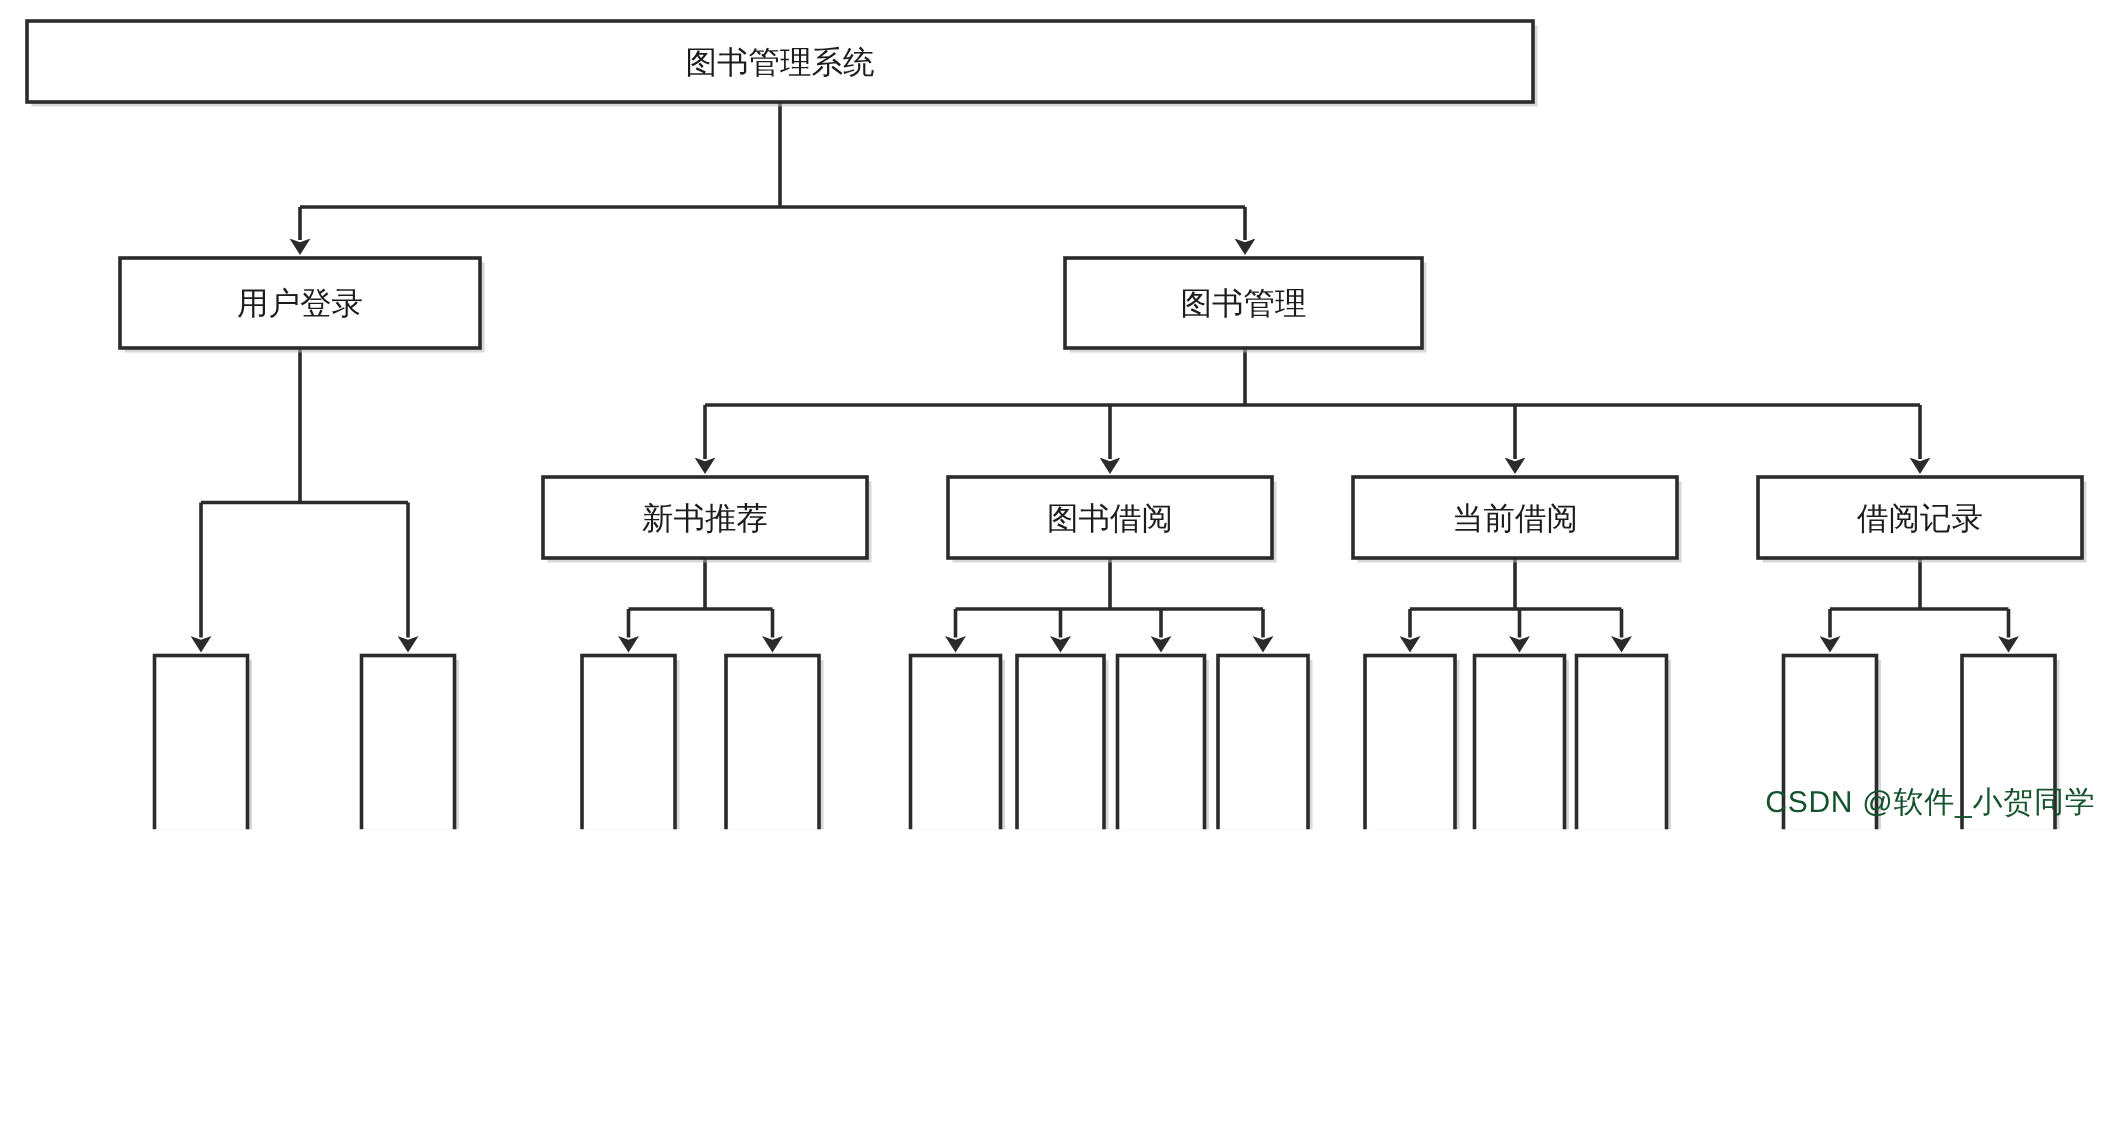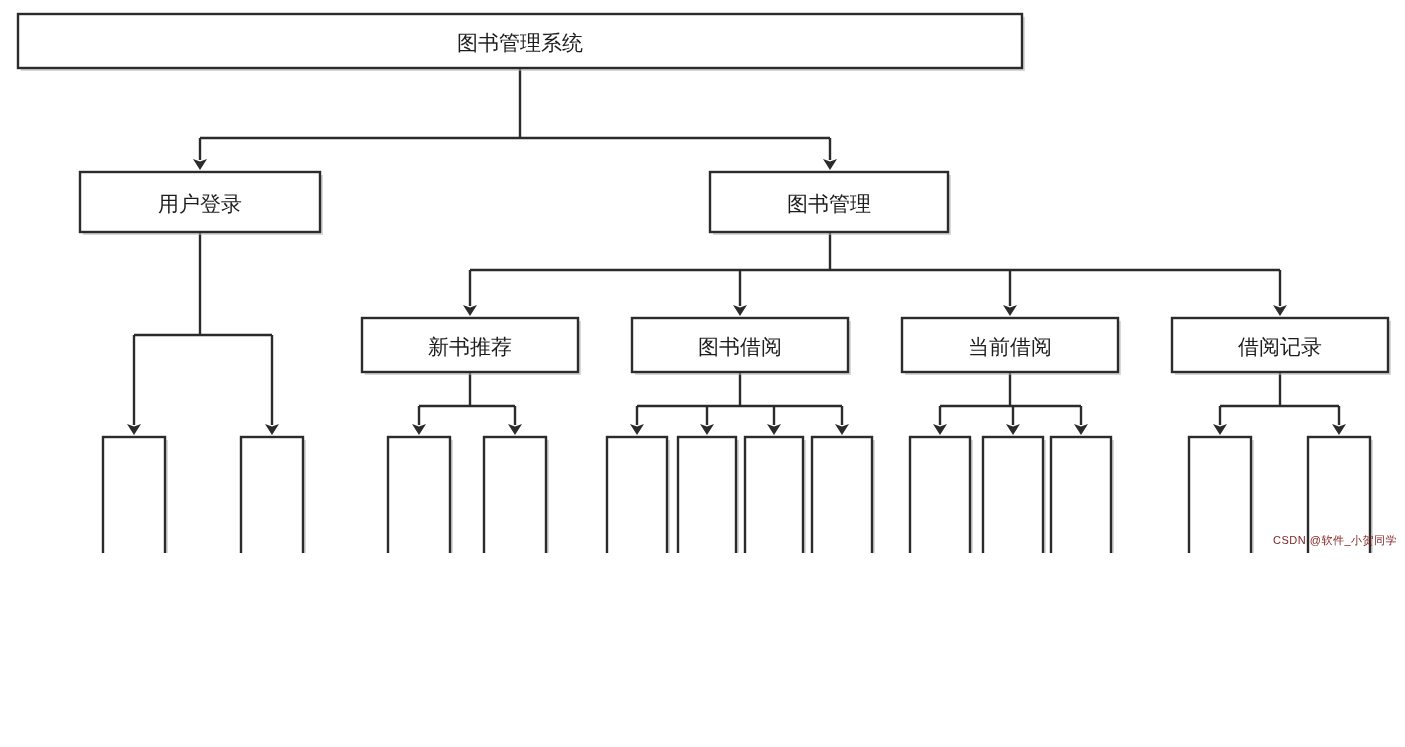--- a/index.html
+++ b/index.html
@@ -61,22 +61,22 @@
     align-items: center;
     justify-content: center;
     white-space: nowrap;
     pointer-events: none;
   }
   .watermark {
     position: absolute;
     right: 8px;
     bottom: 5px;
     font-family: "Liberation Sans", "DejaVu Sans", sans-serif;
-    font-size: 11px;
-    color: #7f1d1d;
+    font-size: 20px;
+    color: #14532d;
     letter-spacing: 0.5px;
     white-space: nowrap;
   }
 </style>
 </head>
 <body>
 
 <div id="canvas-wrap">
 
   <svg class="diagram" viewBox="0 0 1405 747">

